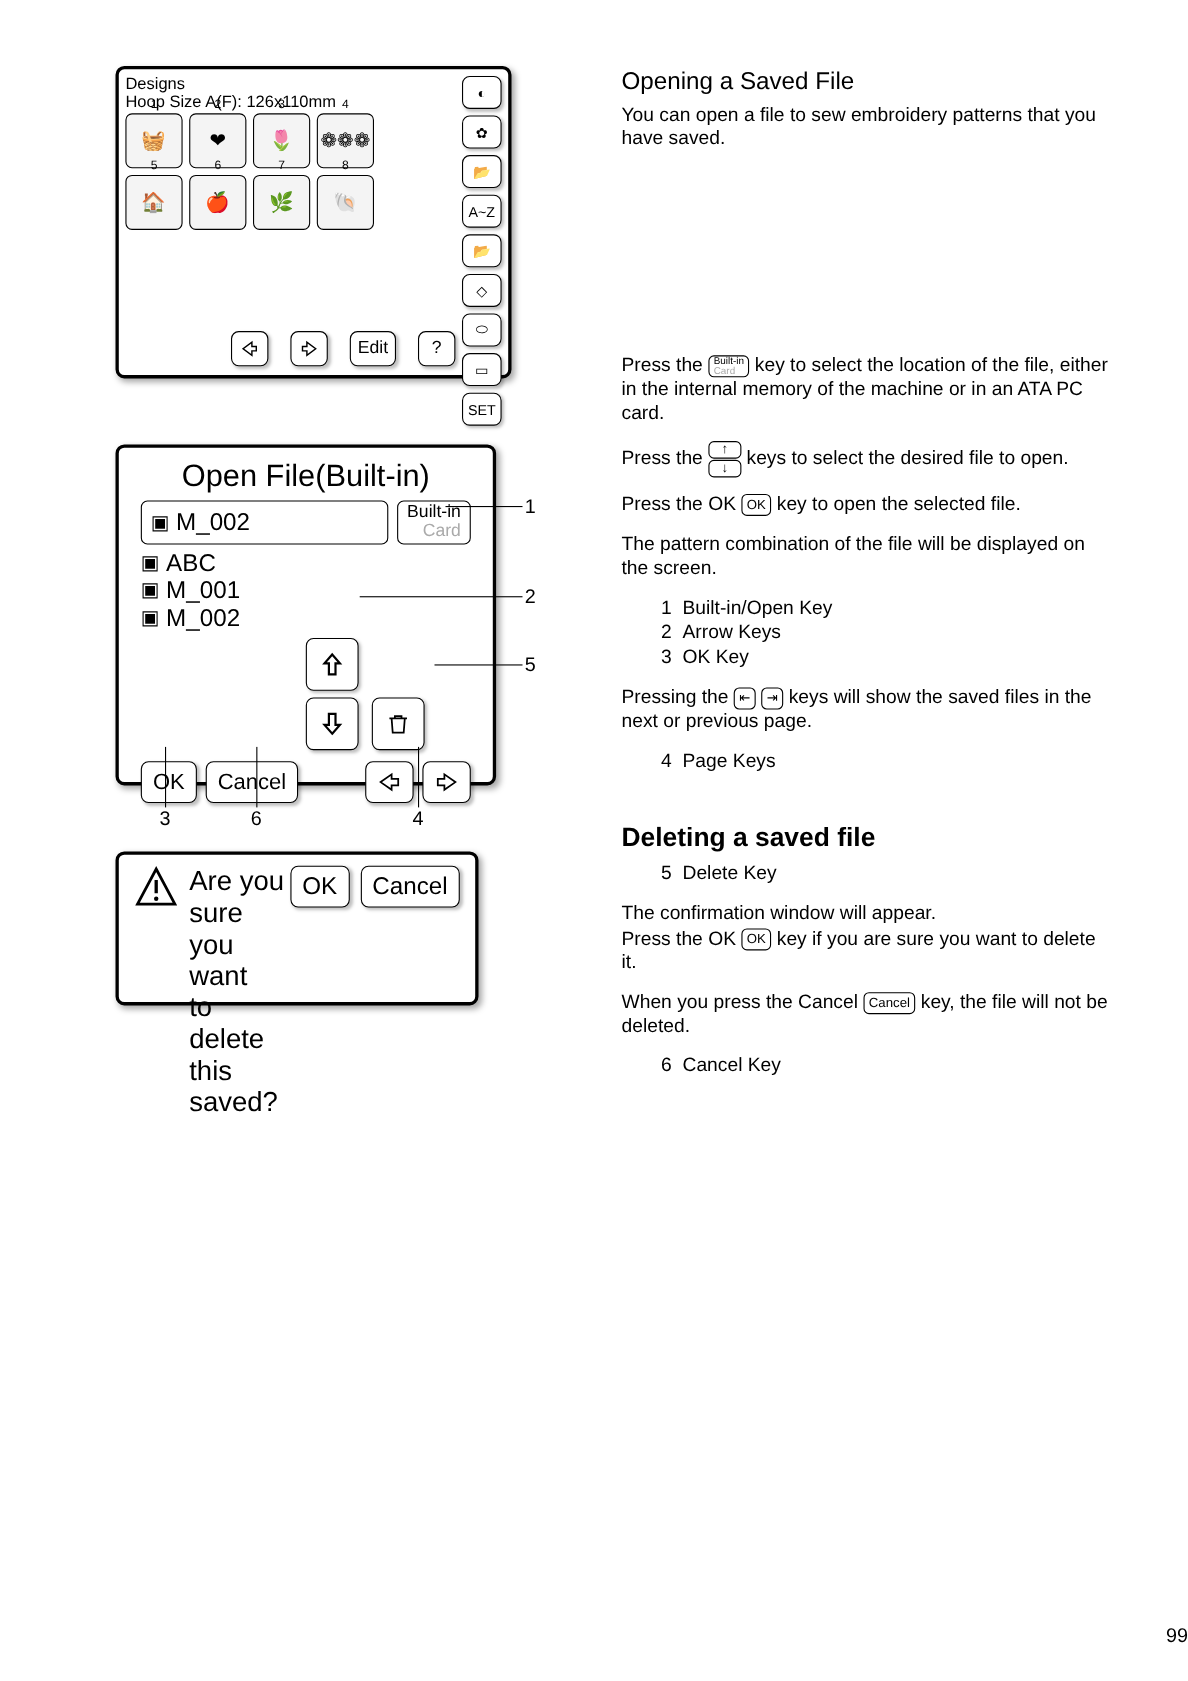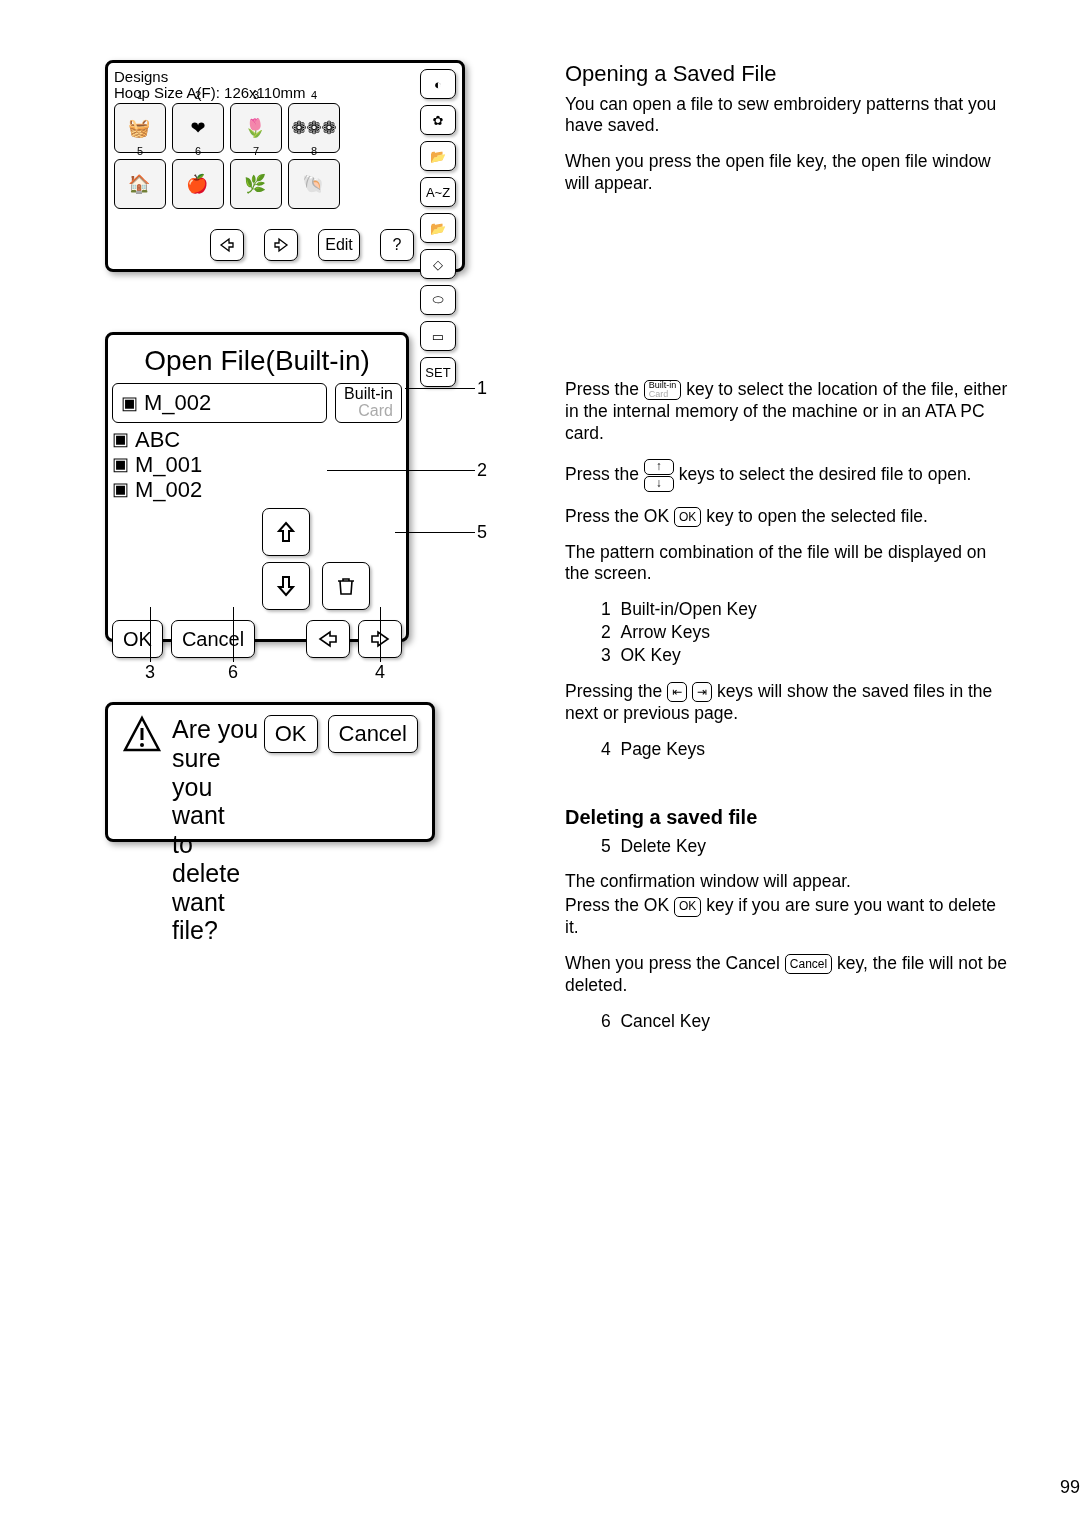--- a/index.html
+++ b/index.html
@@ -7,33 +7,33 @@
   .cols{display:flex;gap:60px}
   .leftcol{width:400px;flex:0 0 400px;display:flex;flex-direction:column;gap:60px}
   .rightcol{flex:1;font-size:17.5px;line-height:1.25}
   .pnum{position:absolute;bottom:30px;left:0;width:100%;text-align:right;font-size:18px}
 
   
   .lcd{background:#fff;border:3px solid #000;border-radius:8px;box-shadow:3px 3px 6px rgba(0,0,0,.35);box-sizing:border-box}
   .kbtn{display:inline-flex;align-items:center;justify-content:center;border:1.5px solid #000;border-radius:7px;background:#fff;box-shadow:2px 2px 3px rgba(0,0,0,.25)}
 
   
-  .designs{width:360px;height:212px;position:relative;padding:6px}
+  .designs{width:360px;height:284px;position:relative;padding:6px}
   .dhead{font-size:15px;line-height:1.05}
   .dgrid{display:grid;grid-template-columns:repeat(4,52px) 40px;grid-template-rows:repeat(2,50px);gap:6px;align-content:start;margin-top:2px}
   .dcell{border:1.5px solid #000;border-radius:6px;background:#f4f4f4;position:relative;display:flex;align-items:center;justify-content:center;font-size:18px}
   .dnum{position:absolute;top:-15px;left:50%;transform:translateX(-50%);font-size:11px}
   .sidecol{position:absolute;right:6px;top:6px;display:flex;flex-direction:column;gap:6px}
   .sidebtn{width:34px;height:28px;font-size:13px}
   .drow2{position:absolute;left:6px;right:48px;bottom:8px;display:flex;gap:20px;justify-content:flex-end}
   .footbtn{width:32px;height:30px}
 
   
   .openwrap{position:relative}
-  .open{width:304px;height:310px;padding:10px 4px}
+  .open{width:346px;height:310px;padding:10px 20px}
   .otitle{font-size:28px;text-align:center;margin-bottom:6px}
   .orow{display:flex;gap:8px}
   .filebox{border:1.5px solid #000;border-radius:6px;padding:4px 8px;font-size:22px;display:flex;align-items:center;gap:6px}
   .fileicon{font-size:18px}
   .bcbtn{border:1.5px solid #000;border-radius:6px;padding:2px 8px;font-size:16px;line-height:1.05;text-align:right}
   .bcbtn span{display:block}
   .bcgrey{color:#aaa}
   .filelist{margin-top:4px;font-size:22px;line-height:1.15}
   .filelist div{display:flex;align-items:center;gap:6px}
   .arrowsrow{display:flex;gap:12px;align-items:center;margin:6px 0 0 150px}
@@ -45,21 +45,21 @@
 
   
   .confirm{width:330px;height:140px;padding:10px 14px;display:flex;flex-direction:row;justify-content:space-between}
   .confirm .msgrow{display:flex;gap:10px;align-items:flex-start}
   .warn{width:40px;height:40px;flex:0 0 40px}
   .msg{font-size:25px;line-height:1.15}
   .crow{display:flex;gap:10px;justify-content:flex-end}
 
   
   h2{font-weight:normal;font-size:22px;margin:0 0 6px 0}
-  h3{font-weight:bold;font-size:20px;margin:0 0 6px 0}
+  h3{font-weight:bold;font-size:24px;margin:0 0 6px 0}
   p{margin:0 0 14px 0}
   .gap-lg{height:170px}
   .inlinebtn{display:inline-flex;align-items:center;justify-content:center;border:1px solid #000;border-radius:5px;padding:0 4px;font-size:12px;height:18px;vertical-align:middle;background:#fff}
   .dualinline{display:inline-flex;flex-direction:column;gap:1px;vertical-align:middle}
   .dualinline .inlinebtn{height:14px;width:20px}
   .keylist{margin:6px 0 14px 36px}
   .keylist div{margin:1px 0}
 
   
   svg{display:block}
@@ -194,35 +194,34 @@
 
   <div class="lcd confirm">
     <div class="msgrow">
       <svg class="warn" viewBox="0 0 40 40">
         <path d="M20 3 L37 35 H3 Z" fill="none" stroke="#000" stroke-width="2.5"></path>
         <line x1="20" y1="13" x2="20" y2="25" stroke="#000" stroke-width="3"></line>
         <circle cx="20" cy="30" r="2" fill="#000"></circle>
       </svg>
       <div class="msg">
         <span>Are you sure you want</span><br>
-        <span>to delete want file?</span>
+        <span>to delete this saved?</span>
       </div>
     </div>
     <div class="crow">
       <span class="kbtn txtbtn" style="font-size:22px">OK</span>
       <span class="kbtn txtbtn" style="font-size:22px">Cancel</span>
     </div>
   </div>
 
 </div>
 
 <div class="rightcol">
   <h2>Opening a Saved File</h2>
   <p>You can open a file to sew embroidery patterns that you have saved.</p>
-  <p>When you press the open file key, the open file window will appear.</p>
 
   <div class="gap-lg"></div>
 
   <p>
     <span>Press the</span>
     <span class="inlinebtn">
       <span style="font-size:9px;line-height:1"><span>Built-in</span><br><span style="color:#aaa">Card</span></span>
     </span><span> key to select the location of the file, either in the internal memory of the machine or in an ATA PC card.</span>
   </p>
 

